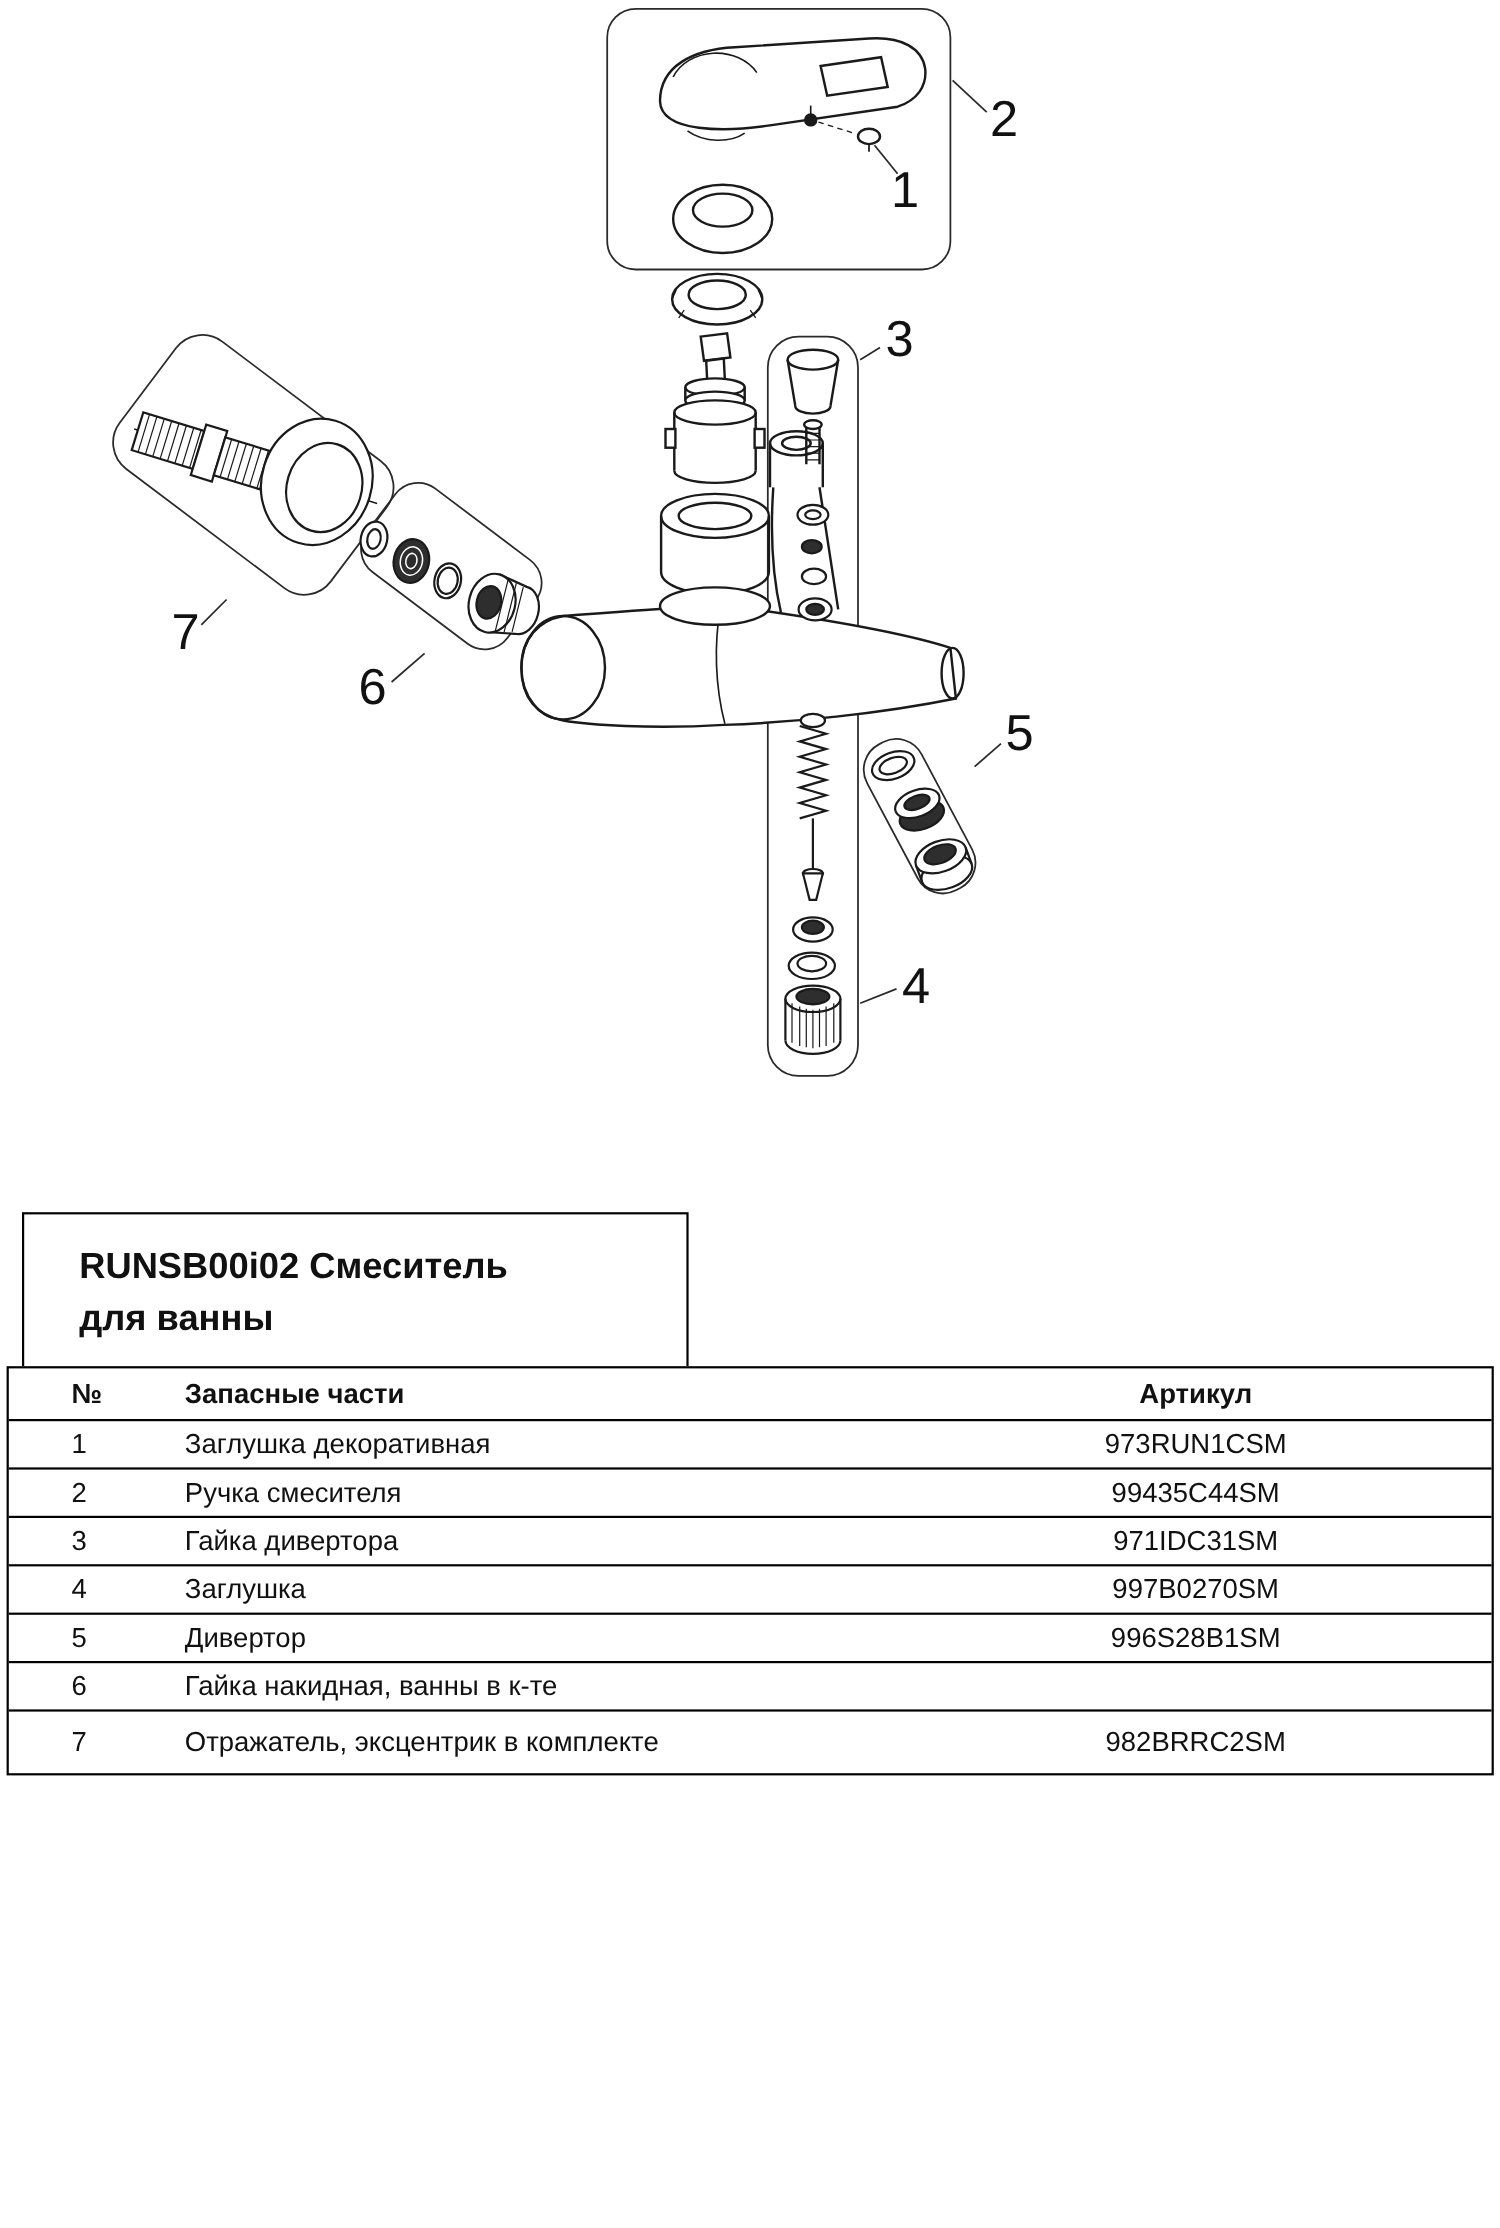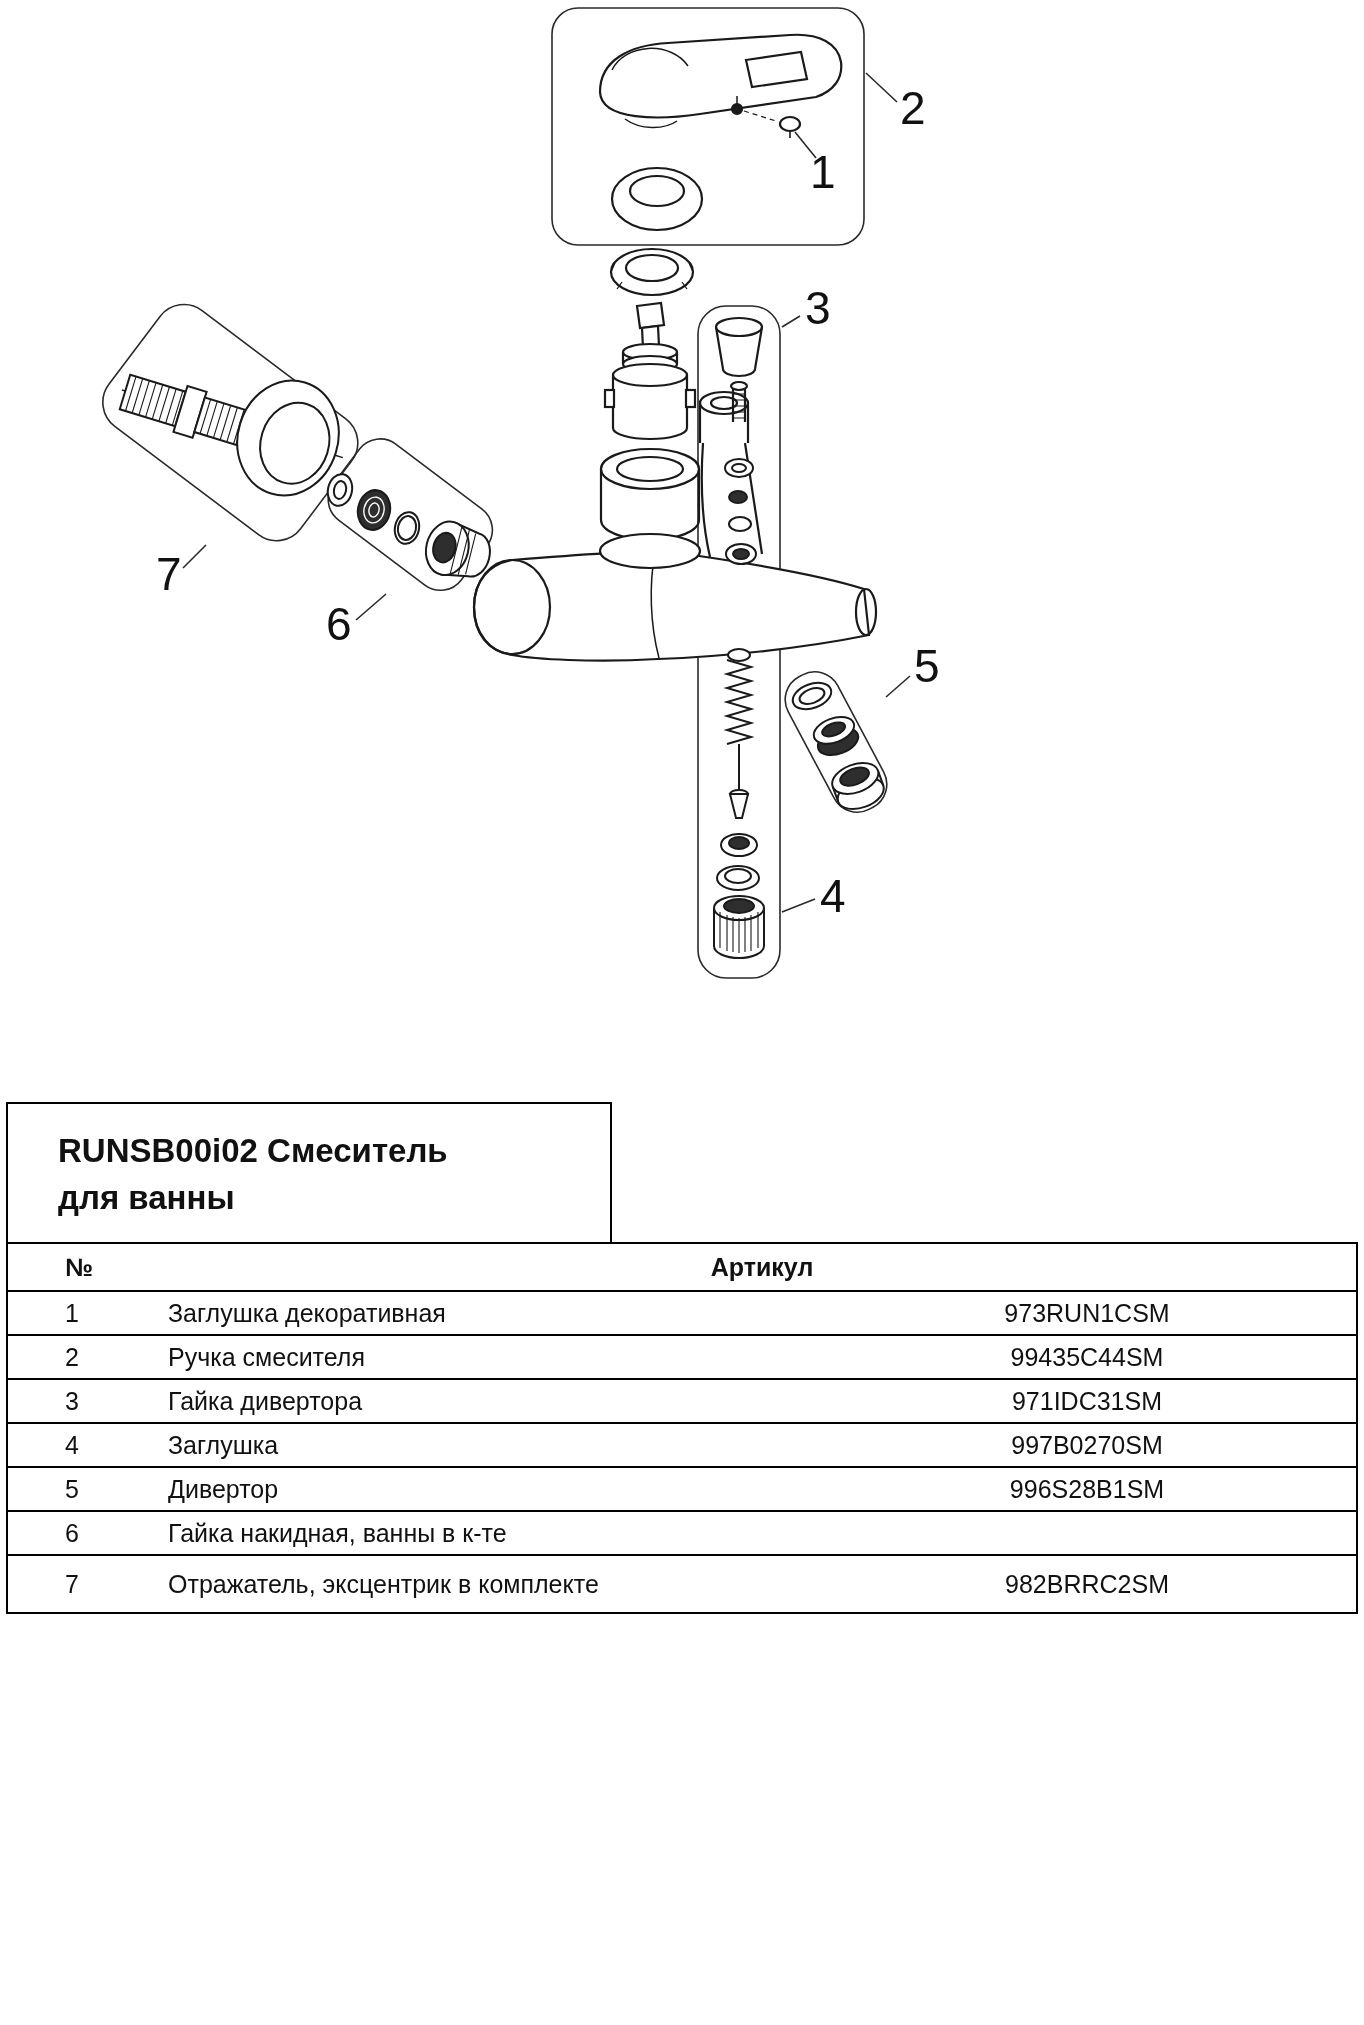--- a/index.html
+++ b/index.html
@@ -6,21 +6,21 @@
   html, body { margin: 0; padding: 0; background: #ffffff; }
   body {
     width: 1364px; height: 2025px;
     font-family: "Liberation Sans", sans-serif;
     color: #111;
   }
   .page { position: relative; width: 1364px; height: 2025px; overflow: hidden; background: #fff; }
   .diagram { position: absolute; left: 0; top: 0; }
 
   .title-box {
-    position: absolute; left: 6px; top: 1102px;
+    position: absolute; left: 20px; top: 1102px;
     width: 606px; height: 142px;
     border: 2px solid #000;
     padding: 24px 0 0 50px;
   }
   .title-text { font-size: 33px; font-weight: 700; line-height: 1.42; }
 
   .parts-table {
     position: absolute; left: 6px; top: 1242px; width: 1352px;
     border: 2px solid #000;
     background: #fff;
@@ -224,20 +224,21 @@
   <div class="title-box">
     <div class="title-text">
       <span>RUNSB00i02 Смеситель</span><br>
       <span>для ванны</span>
     </div>
   </div>
 
   <div class="parts-table">
     <div class="trow thead">
       <div class="c1">№</div>
+      <div class="c2">Запасные части</div>
       <div class="c3">Артикул</div>
     </div>
 
     <div class="trow">
       <div class="c1">1</div>
       <div class="c2">Заглушка декоративная</div>
       <div class="c3">973RUN1CSM</div>
     </div>
     <div class="trow">
       <div class="c1">2</div>

